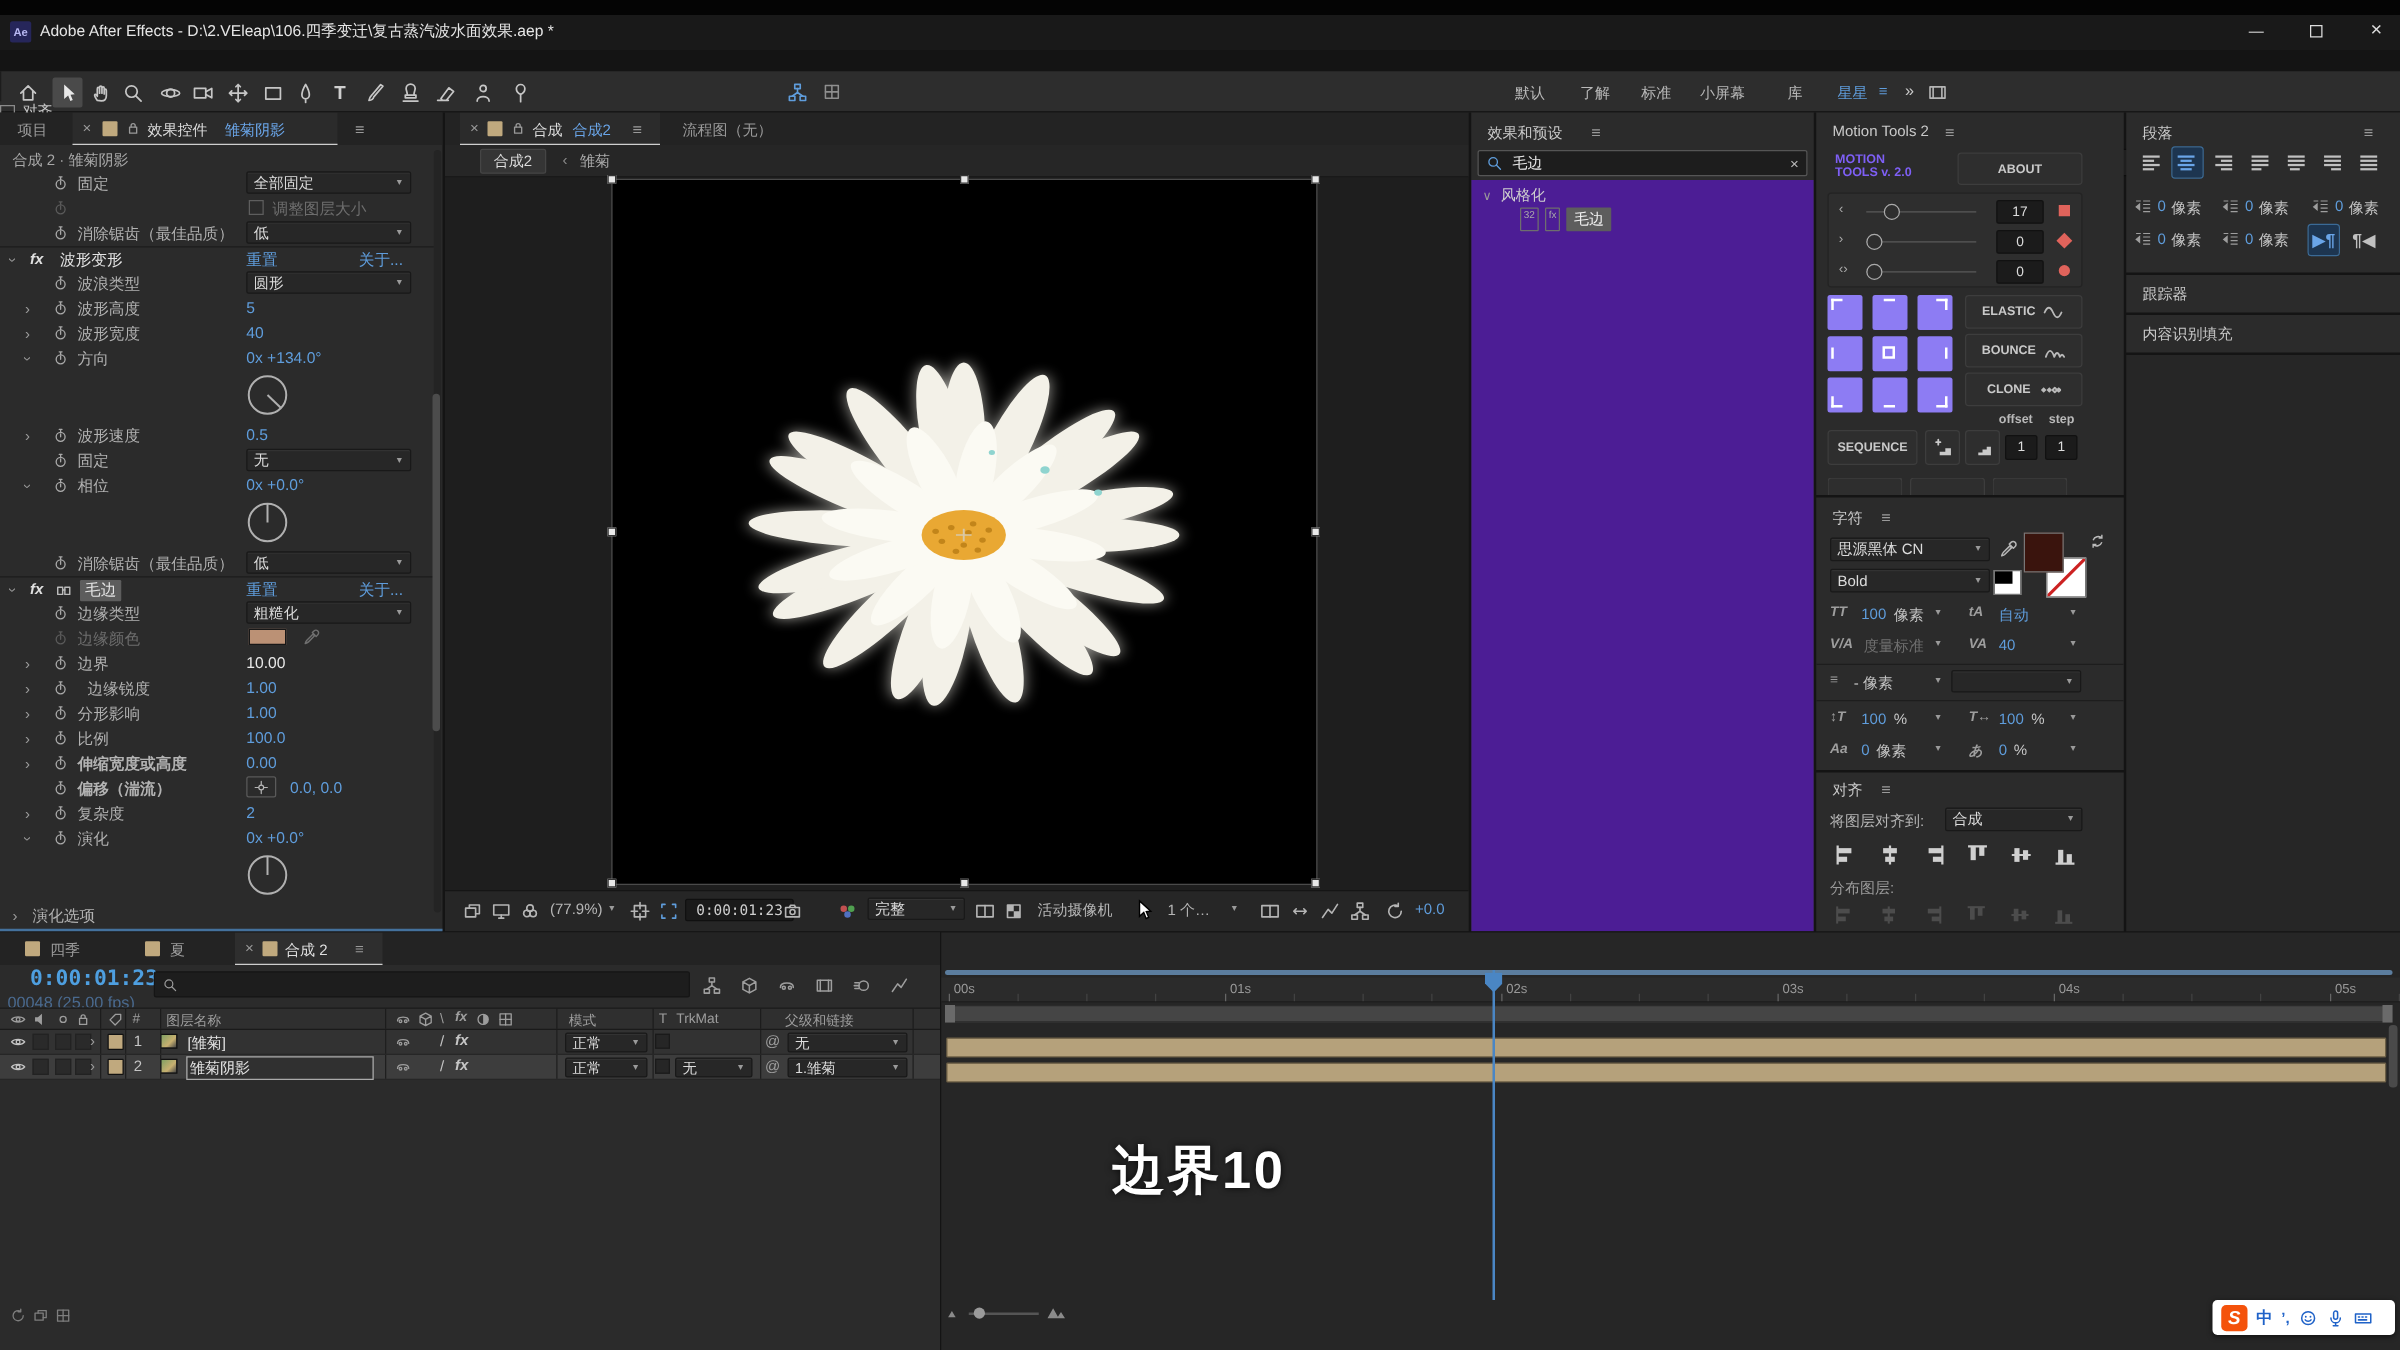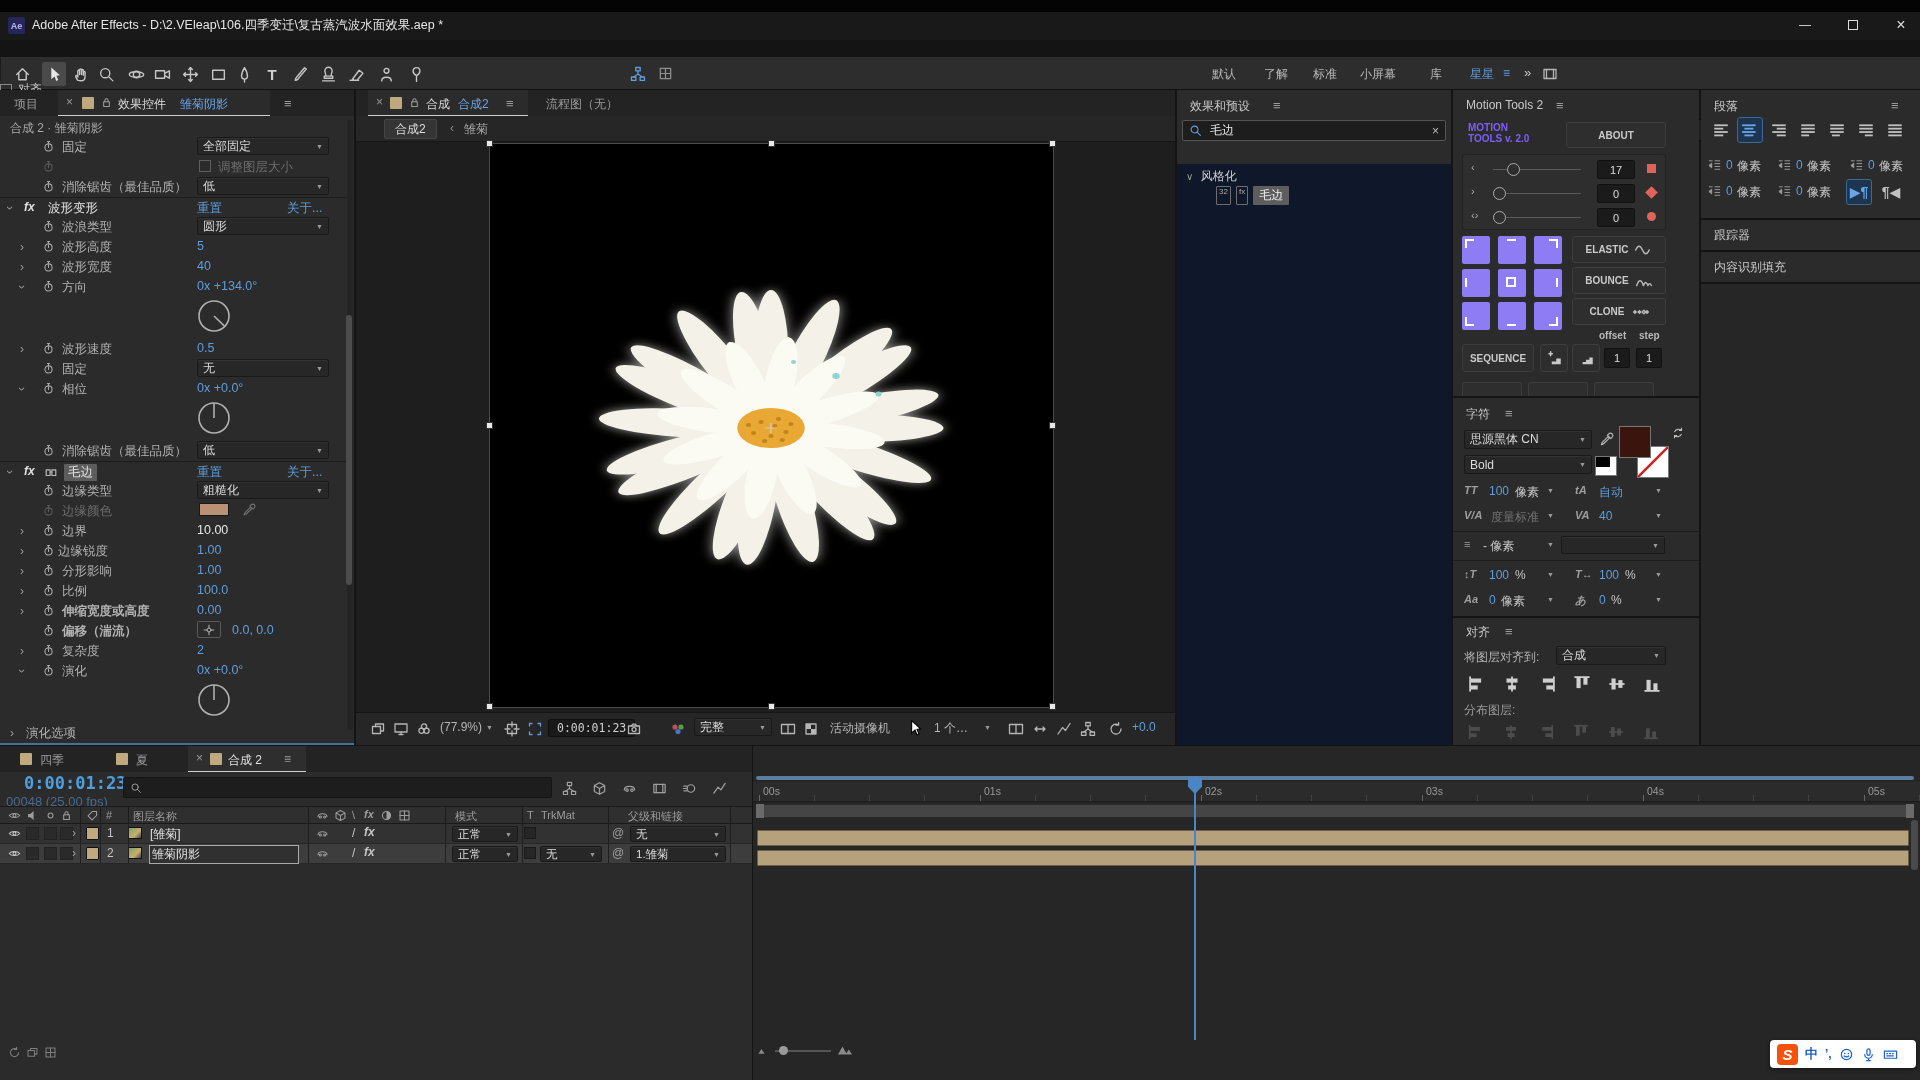--- a/index.html
+++ b/index.html
@@ -51,21 +51,21 @@
 #vw-nav{position:absolute;left:0;top:26px;width:819px;height:26px;background:#262626;border-bottom:1px solid #161616}
 #vw-canvas{position:absolute;left:134px;top:54px;width:563px;height:563px;background:#000;outline:1px solid #4a4a4a}
 .handle{position:absolute;width:7px;height:7px;background:#e8e8e8;border:1px solid #333}
 #vw-bottom{position:absolute;left:0;top:622px;width:819px;height:33px;background:#262626;border-top:1px solid #151515}
 .vb{position:absolute;top:7px;color:#b5b5b5;font-size:12px;white-space:nowrap}
 .tcchip{background:#1a1a1a;border:1px solid #101010;border-radius:2px;padding:1px 8px;color:#cfcfcf;font-family:"DejaVu Sans Mono",monospace;font-size:11.5px}
 
 #pnl-fx{left:1177px;top:90px;width:274px;height:655px}
 #fx-search{position:absolute;left:5px;top:30px;width:264px;height:21px;background:#1d1d1d;border:1px solid #555;
  border-radius:2px;display:flex;align-items:center;color:#e8e8e8;padding:0 6px}
-#fx-list{position:absolute;left:0;top:74px;width:274px;bottom:0;background:#0f172a}
+#fx-list{position:absolute;left:0;top:54px;width:274px;bottom:0;background:#4c1d95}
 .badge{display:inline-block;border:1px solid #6e6e6e;color:#aaa;font-size:8px;line-height:10px;padding:0 2px;border-radius:1px}
 
 #pnl-motion{left:1453px;top:90px;width:246px;height:306px}
 #pnl-char{left:1453px;top:398px;width:246px;height:218px}
 #pnl-align{left:1453px;top:618px;width:246px;height:127px}
 #pnl-para{left:1701px;top:90px;width:219px;height:128px}
 #pnl-tracker{left:1701px;top:220px;width:219px;height:30px}
 #pnl-fill{left:1701px;top:252px;width:219px;height:30px}
 #pnl-rrest{left:1701px;top:284px;width:219px;height:461px;background:#262626}
 .mt-btn{position:absolute;background:#2e2e2e;border:1px solid #3d3d3d;border-radius:3px;color:#c9c9c9;
@@ -443,21 +443,21 @@
           <span class="val emph" style="position: absolute; left: 197px; top: 2px;">10.00</span>
         </div>
         <div class="ec-row" style="top: 451px; height: 20px;">
           <span style="position: absolute; left: 20px; top: 3px; color: rgb(154, 154, 154); font-size: 12px;">›</span>
           <span class="icon" style="position: absolute; left: 42px; top: 3px;">
             <svg width="13" height="13" viewBox="0 0 16 16" fill="none" stroke="#a8a8a8" stroke-width="1.3" stroke-linecap="round" stroke-linejoin="round" style="color:#a8a8a8">
               <circle cx="8" cy="9.2" r="4.4"></circle>
               <path d="M8 9.2 V6.4 M6.6 1.8 H9.4 M8 1.8 V4.8"></path>
             </svg>
           </span>
-          <span class="lbl" style="position: absolute; left: 58px; top: 2px;">边缘锐度</span>
+          <span class="lbl" style="position: absolute; left: 70px; top: 2px;">边缘锐度</span>
           <span class="val" style="position: absolute; left: 197px; top: 2px;">1.00</span>
         </div>
         <div class="ec-row" style="top: 471px; height: 20px;">
           <span style="position: absolute; left: 20px; top: 3px; color: rgb(154, 154, 154); font-size: 12px;">›</span>
           <span class="icon" style="position: absolute; left: 42px; top: 3px;">
             <svg width="13" height="13" viewBox="0 0 16 16" fill="none" stroke="#a8a8a8" stroke-width="1.3" stroke-linecap="round" stroke-linejoin="round" style="color:#a8a8a8">
               <circle cx="8" cy="9.2" r="4.4"></circle>
               <path d="M8 9.2 V6.4 M6.6 1.8 H9.4 M8 1.8 V4.8"></path>
             </svg>
           </span>
@@ -1426,20 +1426,21 @@
         <span class="tickline" style="left: 1055px; opacity: 0.4;"></span>
         <span class="tick" style="left: 1115px;">05s</span>
         <span class="tickline" style="left: 1111px;"></span>
         <span class="tickline" style="left: 1166px; opacity: 0.4;"></span>
       </div>
       <div id="tl-workarea"></div>
       <div style="position: absolute; left: 3px; top: 58px; width: 8px; height: 14px; background: rgb(106, 106, 106);"></div>
       <div style="position: absolute; left: 1153px; top: 58px; width: 8px; height: 14px; background: rgb(106, 106, 106);"></div>
       <div class="tl-bar" style="top: 84px;"></div>
       <div class="tl-bar" style="top: 104px;"></div>
+      <div id="tl-caption">边界10</div>
       <div id="tl-playline" style="left: 441px;"></div>
       <div id="tl-playhead" style="left: 435px;"></div>
       <div id="tl-vscroll"></div>
       <span class="icon" style="position: absolute; left: 4px; top: 298px;">
         <svg width="12" height="12" viewBox="0 0 16 16" fill="none" stroke="#8a8a8a" stroke-width="1.3" stroke-linecap="round" stroke-linejoin="round" style="color:#8a8a8a">
           <path fill="currentColor" stroke="none" d="M2 13 L6 6.5 L10 13 Z"></path>
         </svg>
       </span>
       <div style="position: absolute; left: 22px; top: 304px; width: 56px; height: 2px; background: rgb(85, 85, 85);"></div>
       <div style="position: absolute; left: 26px; top: 300px; width: 9px; height: 9px; background: rgb(154, 154, 154); border-radius: 50%;"></div>

